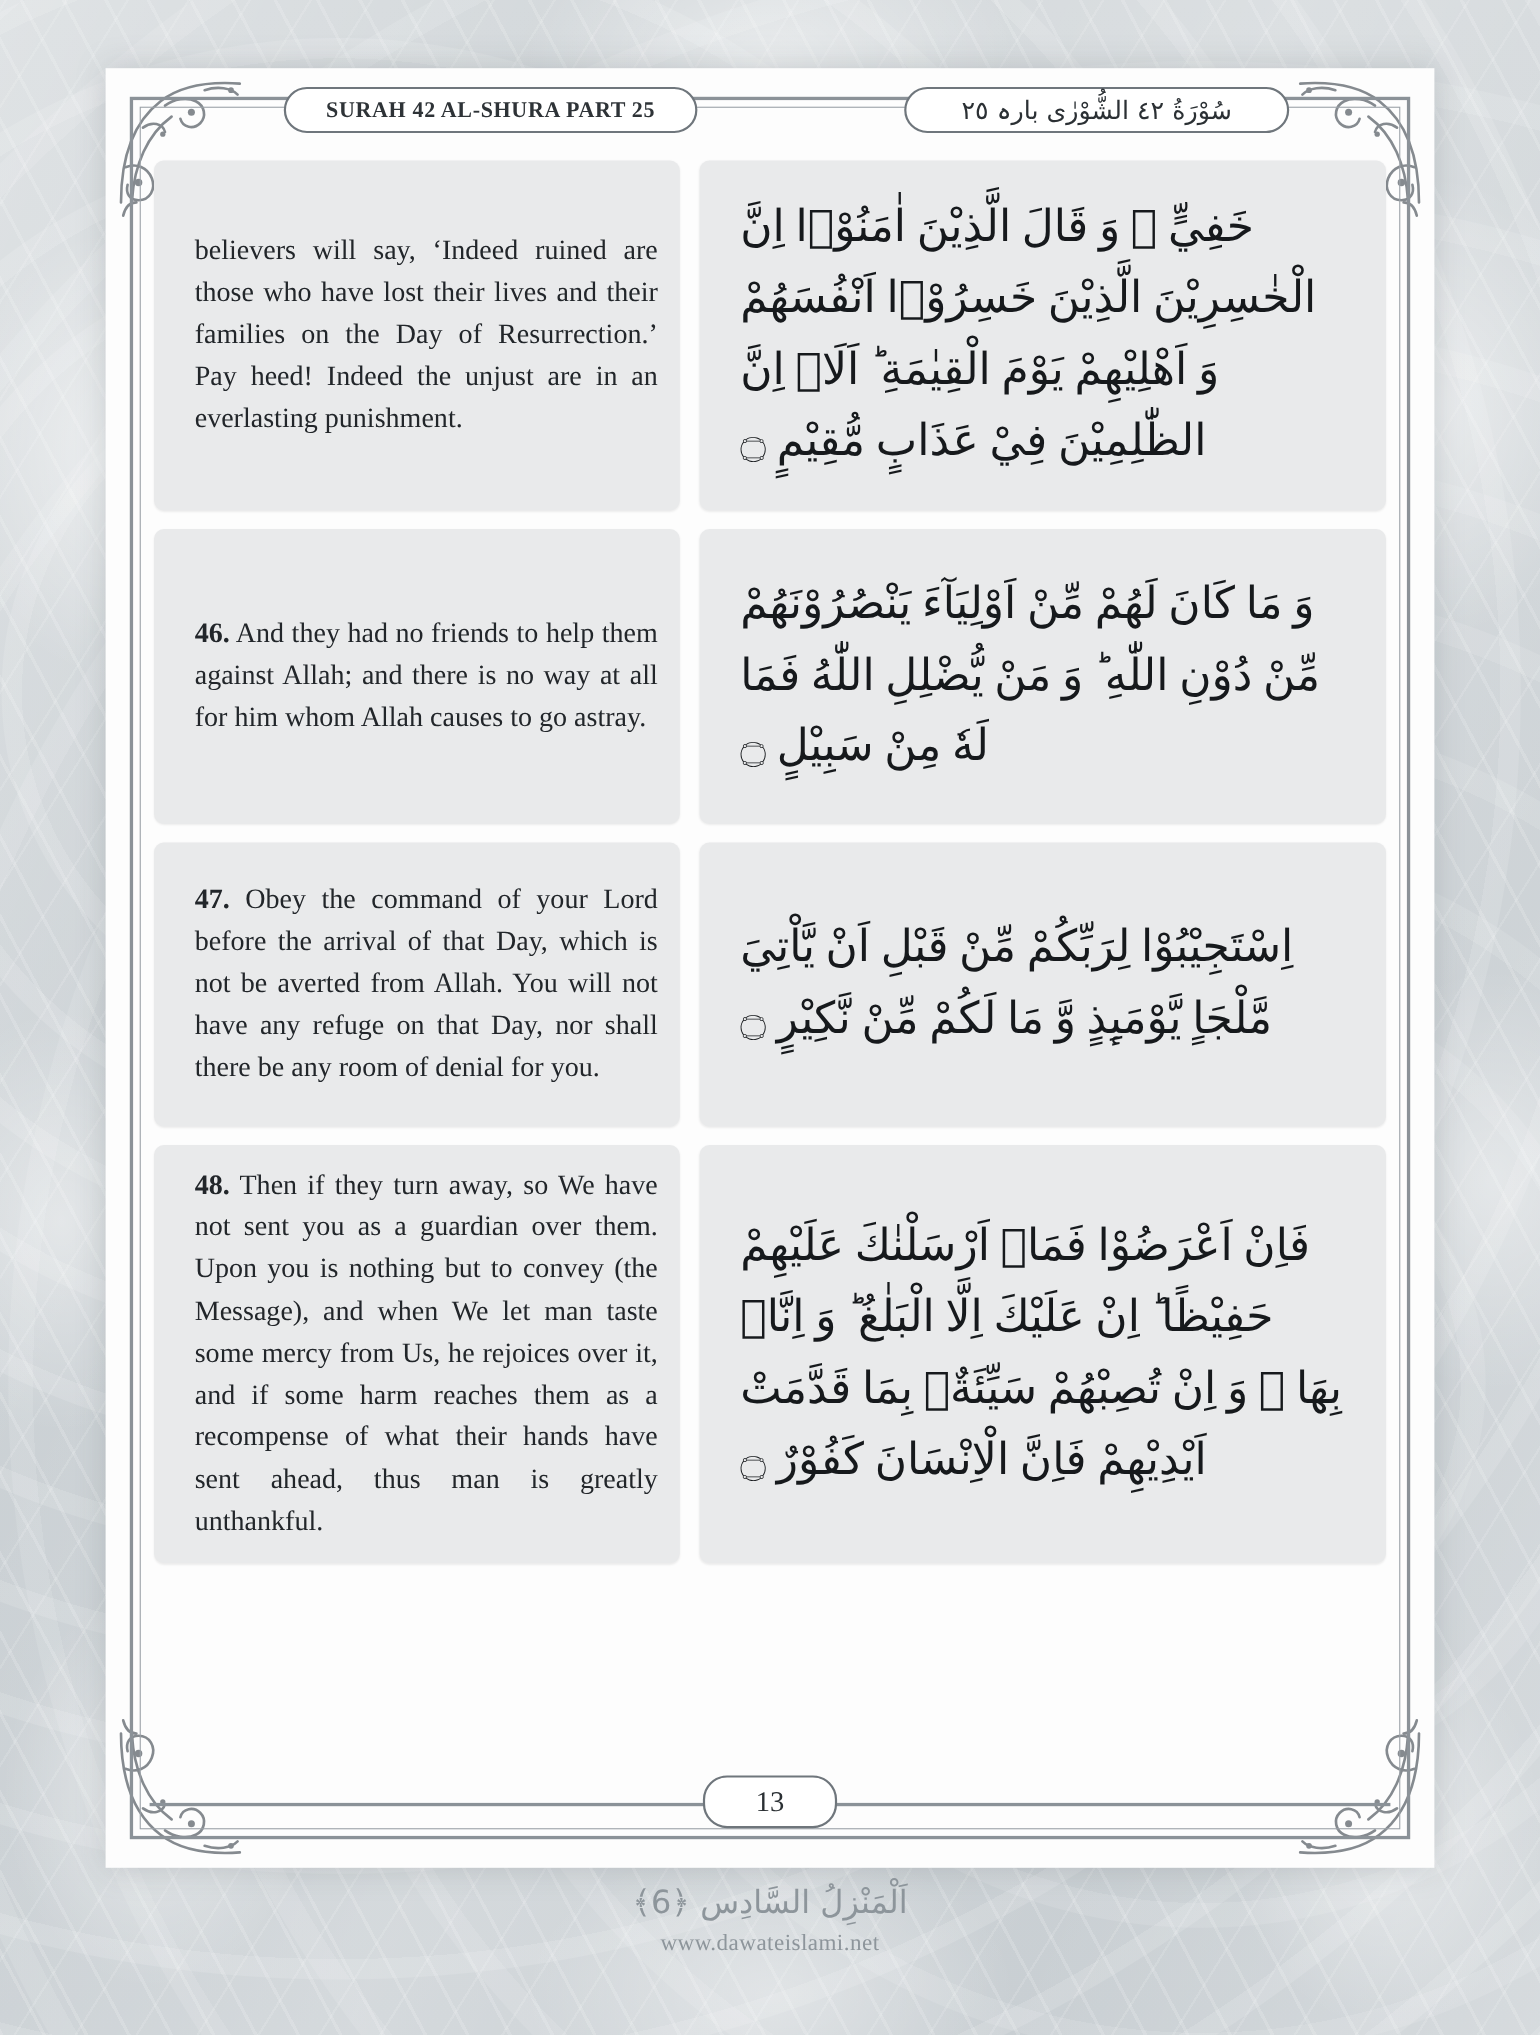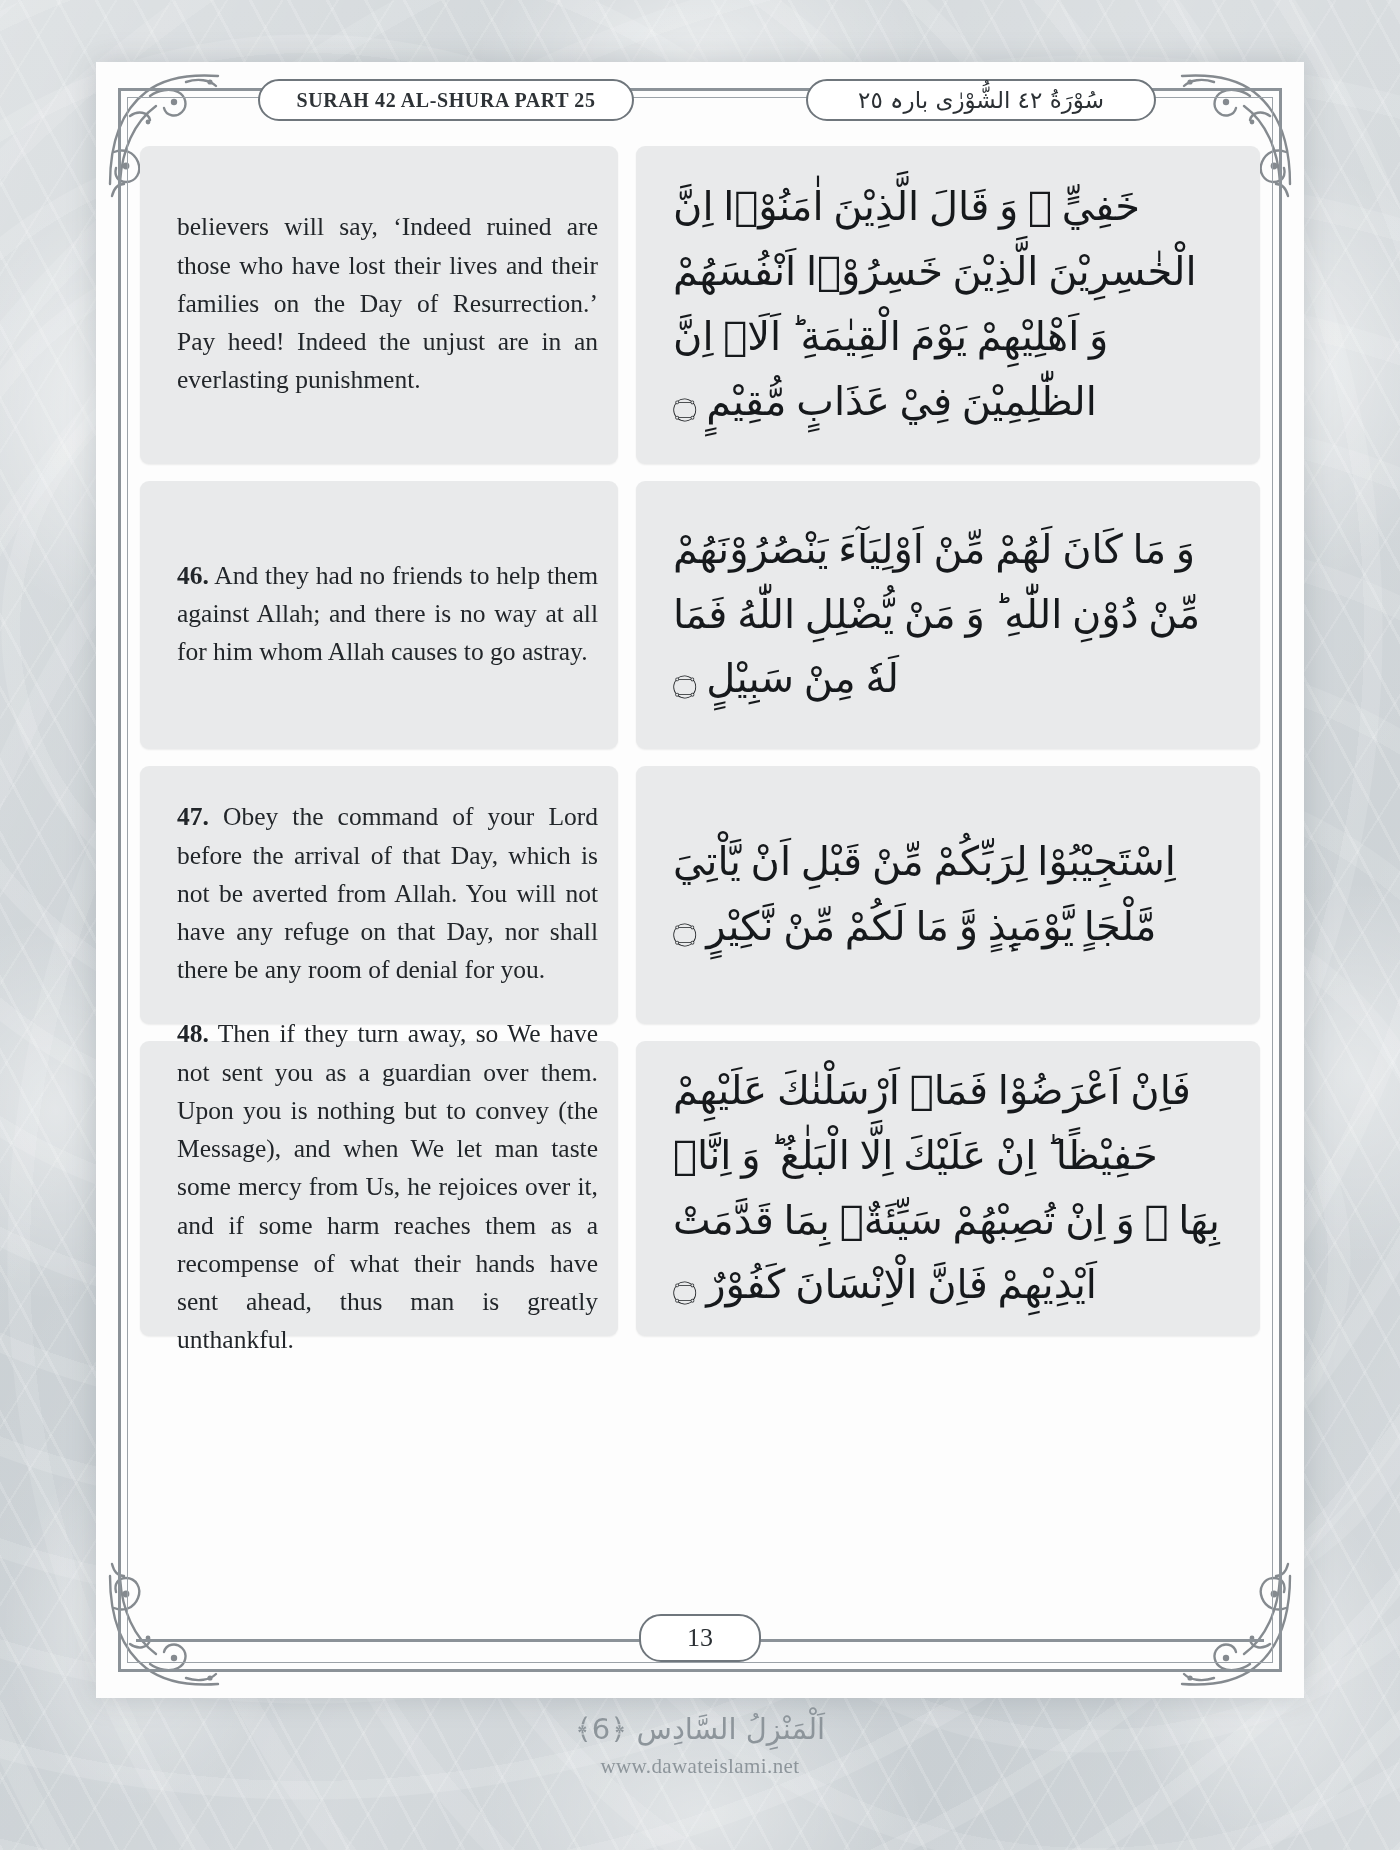--- a/index.html
+++ b/index.html
@@ -96,21 +96,21 @@
     border: 2.5px solid #6f767c;
     border-radius: 22px;
     background: #ffffff;
     display: flex;
     align-items: center;
     justify-content: center;
     box-sizing: border-box;
     padding: 0 22px;
   }
   .cartouche.left  { left: 122px;  width: 376px; }
-  .cartouche.right { right: 108px; width: 350px; }
+  .cartouche.right { right: 92px; width: 350px; }
 
   .header-title-en {
     font-family: "Liberation Serif", serif;
     font-size: 20px;
     font-weight: 700;
     letter-spacing: 0.6px;
     color: #2e3337;
     white-space: nowrap;
     transform: scaleY(1.02);
   }
@@ -174,21 +174,21 @@
     font-size: 40px;
     line-height: 1.62;
     letter-spacing: -0.5px;
     word-spacing: -3px;
   }
 
   
   .h1 { height: 318px; }
   .h2 { height: 268px; }
   .h3 { height: 258px; }
-  .h4 { height: 295px; }
+  .h4 { height: 380px; }
 
   
   .footer-rule {
     position: absolute;
     left: 40px;
     right: 40px;
     bottom: 56px;
     height: 0;
     border-top: 3px solid #8b9298;
   }

